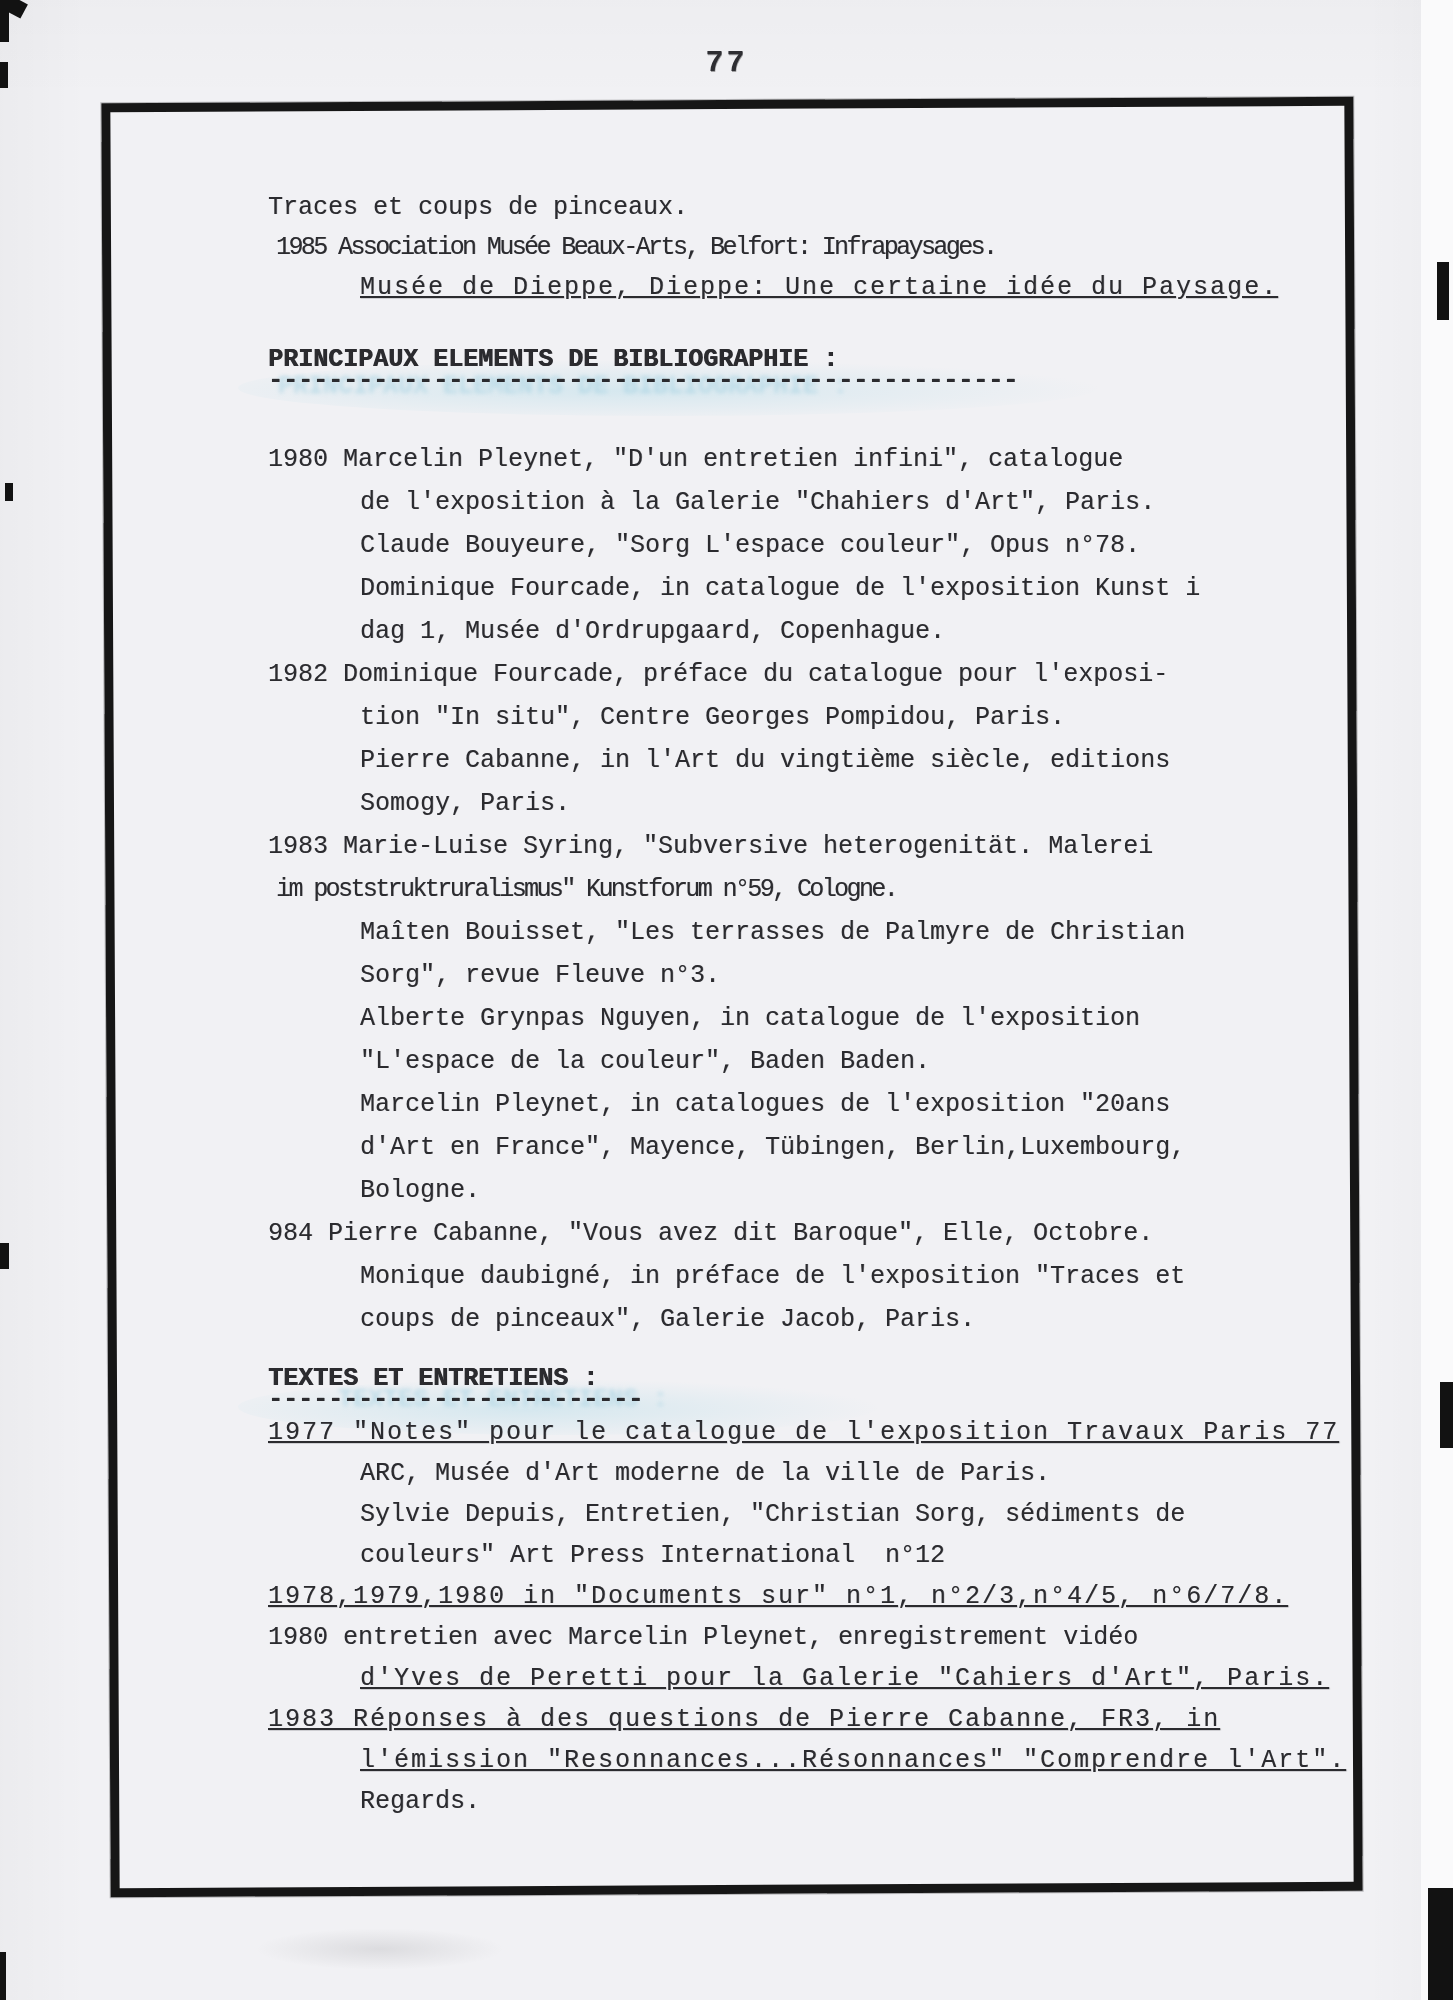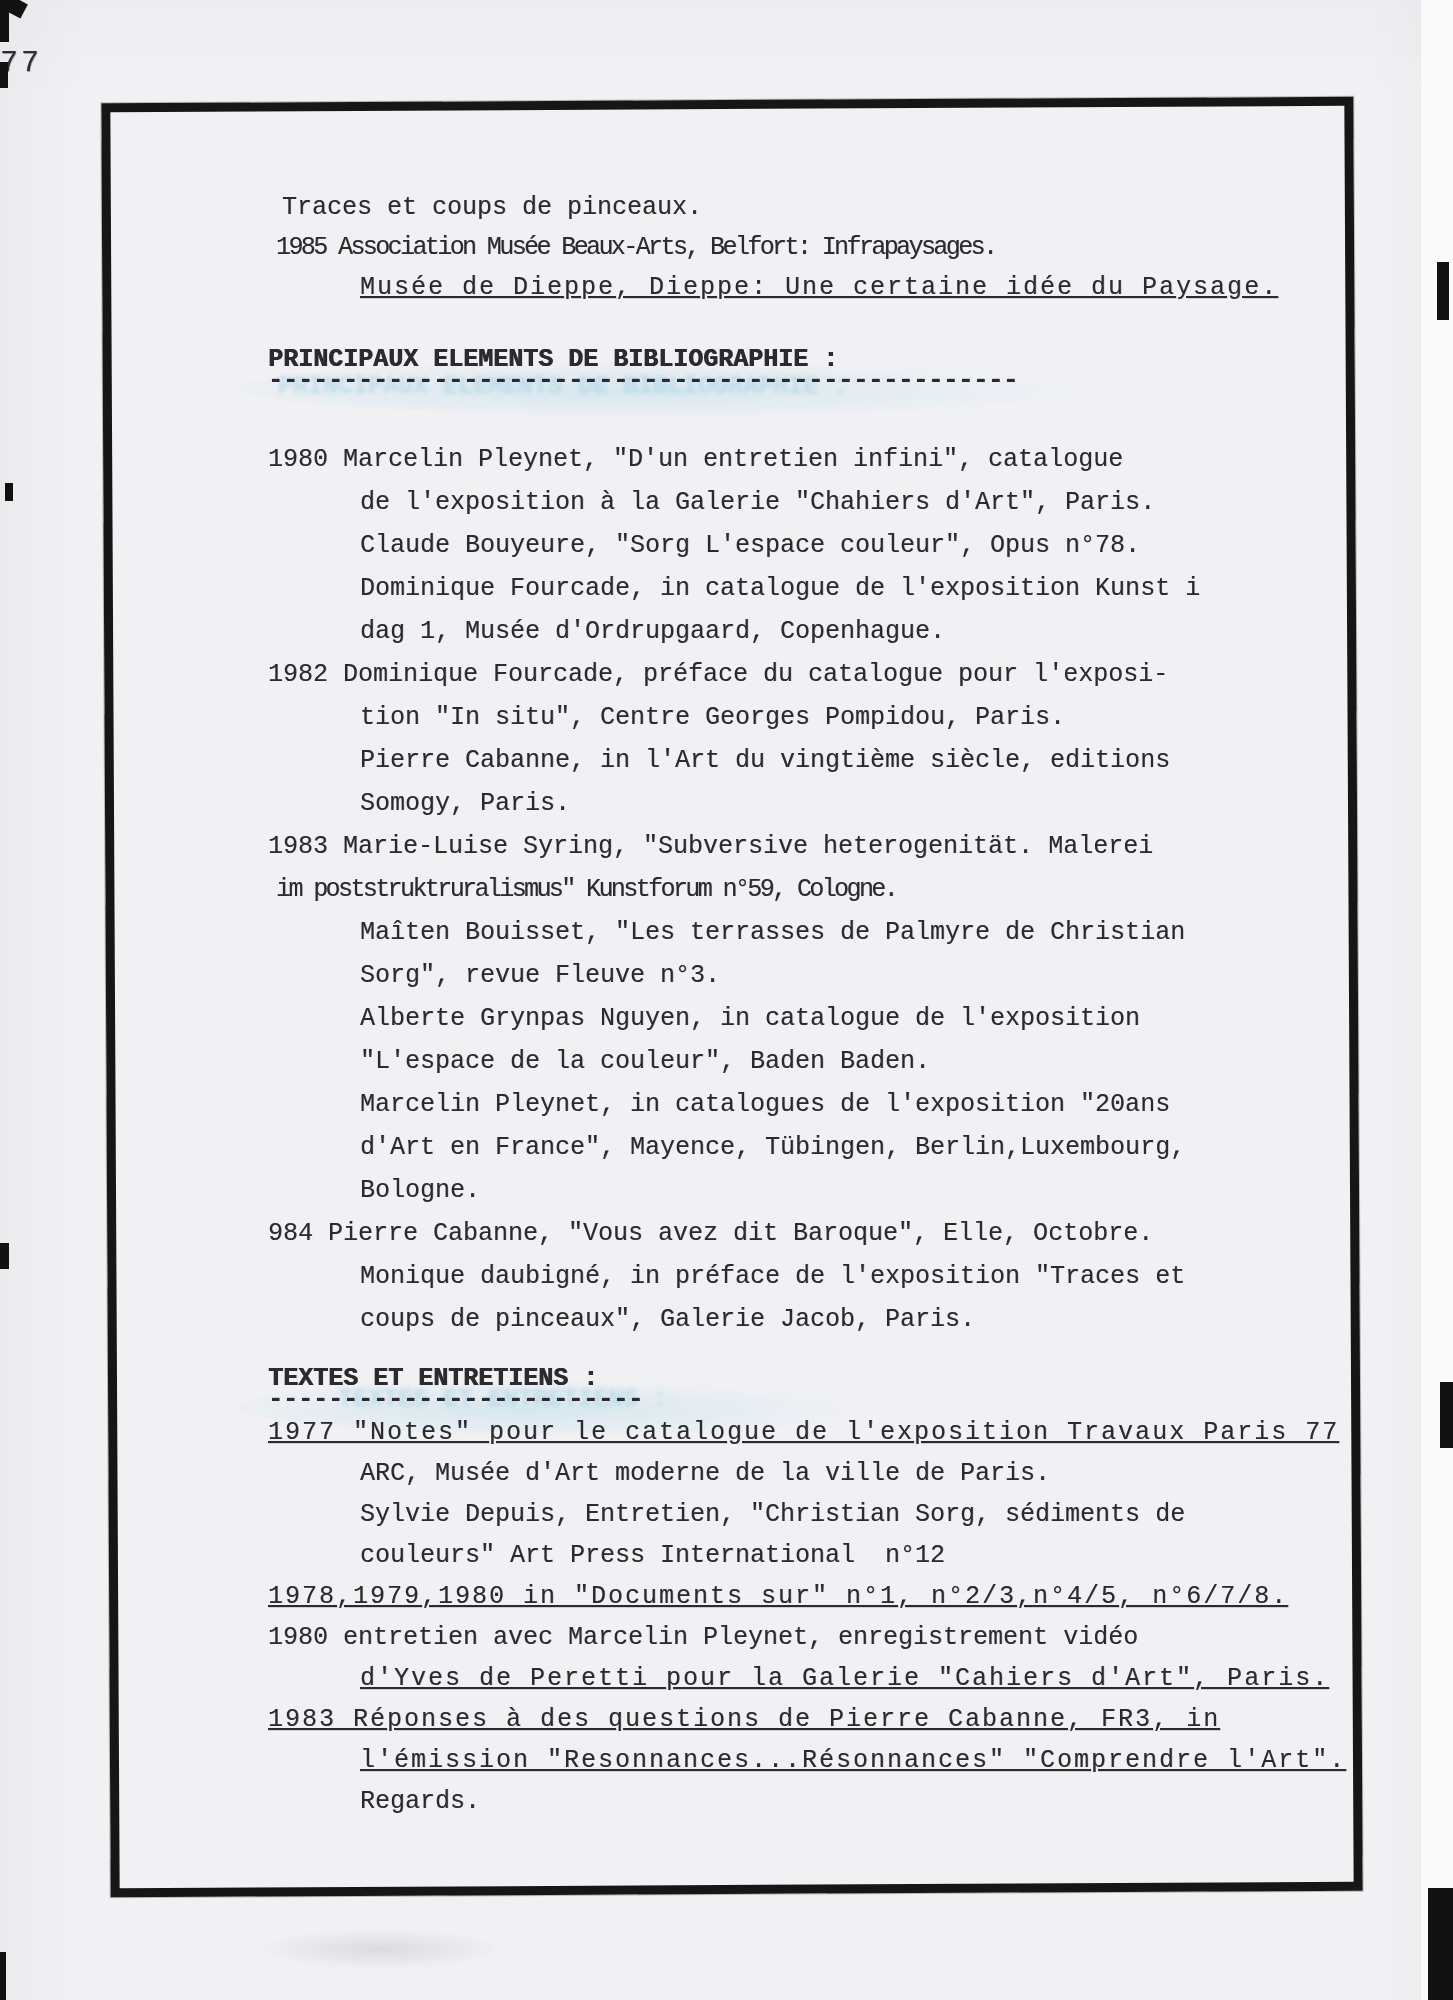--- a/index.html
+++ b/index.html
@@ -14,42 +14,43 @@
   
   body::before{
     content:"";position:absolute;inset:0;
     background:
       linear-gradient(90deg, rgba(0,0,0,0.025), rgba(0,0,0,0) 6%, rgba(0,0,0,0) 94%, rgba(0,0,0,0.02)),
       linear-gradient(180deg, rgba(0,0,0,0.015), rgba(0,0,0,0) 5%);
     pointer-events:none;
   }
   .pageno{
     position:absolute;top:46px;left:0;width:1453px;
-    text-align:left;font-size:30px;letter-spacing:3px;color:#2e2e33;
+    text-align:center;font-size:30px;letter-spacing:3px;color:#2e2e33;
     text-shadow:0.5px 0.5px 0 rgba(40,40,40,.4);
+    font-weight:bold;
   }
   .frame{
     position:absolute;left:106px;top:100px;width:1252px;height:1794px;
     border:9px solid #161616;box-sizing:border-box;
     transform:rotate(-0.3deg);
     box-shadow:0 0 0 1px rgba(22,22,22,.25);
   }
   .txtblock{position:absolute;left:268px;}
   .ln{
     white-space:pre;font-size:25px;
     text-shadow:0.45px 0.45px 0 rgba(43,43,47,.38);
   }
   #intro{top:188px;}
   #intro .ln{line-height:40px;}
   #entries1{top:438px;}
   #entries1 .ln{line-height:43px;}
   #entries2{top:1412px;}
   #entries2 .ln{line-height:41px;}
   .c{margin-left:92px;}
-  .i1{margin-left:14px;}
+  .i1{}
   .w{letter-spacing:2px;text-decoration:underline;}
   .n{letter-spacing:-2.6px;margin-left:8px;}
   .headwrap{position:absolute;left:268px;}
   #h1{top:346px;}
   #h2{top:1365px;}
   .heading{
     font-size:25px;line-height:28px;font-weight:bold;white-space:pre;
     text-shadow:0.7px 0 0 currentColor;
     position:relative;z-index:2;
   }

